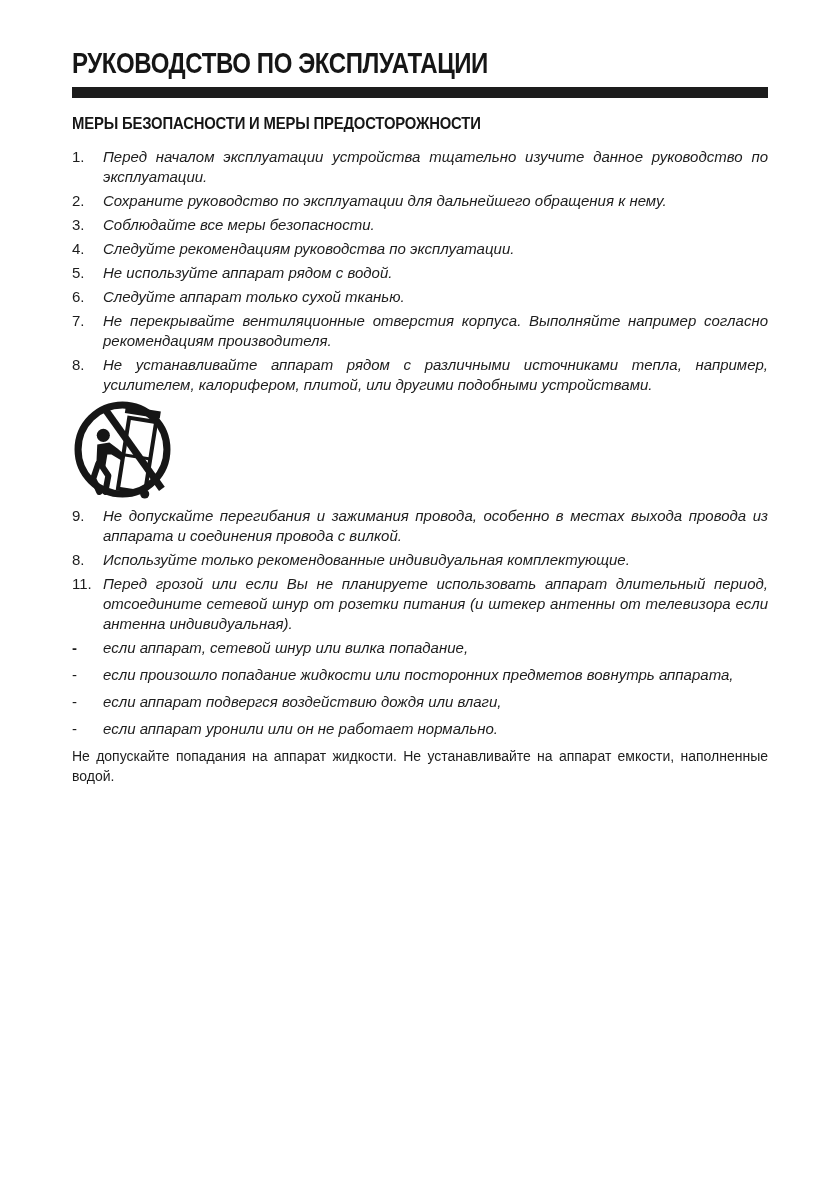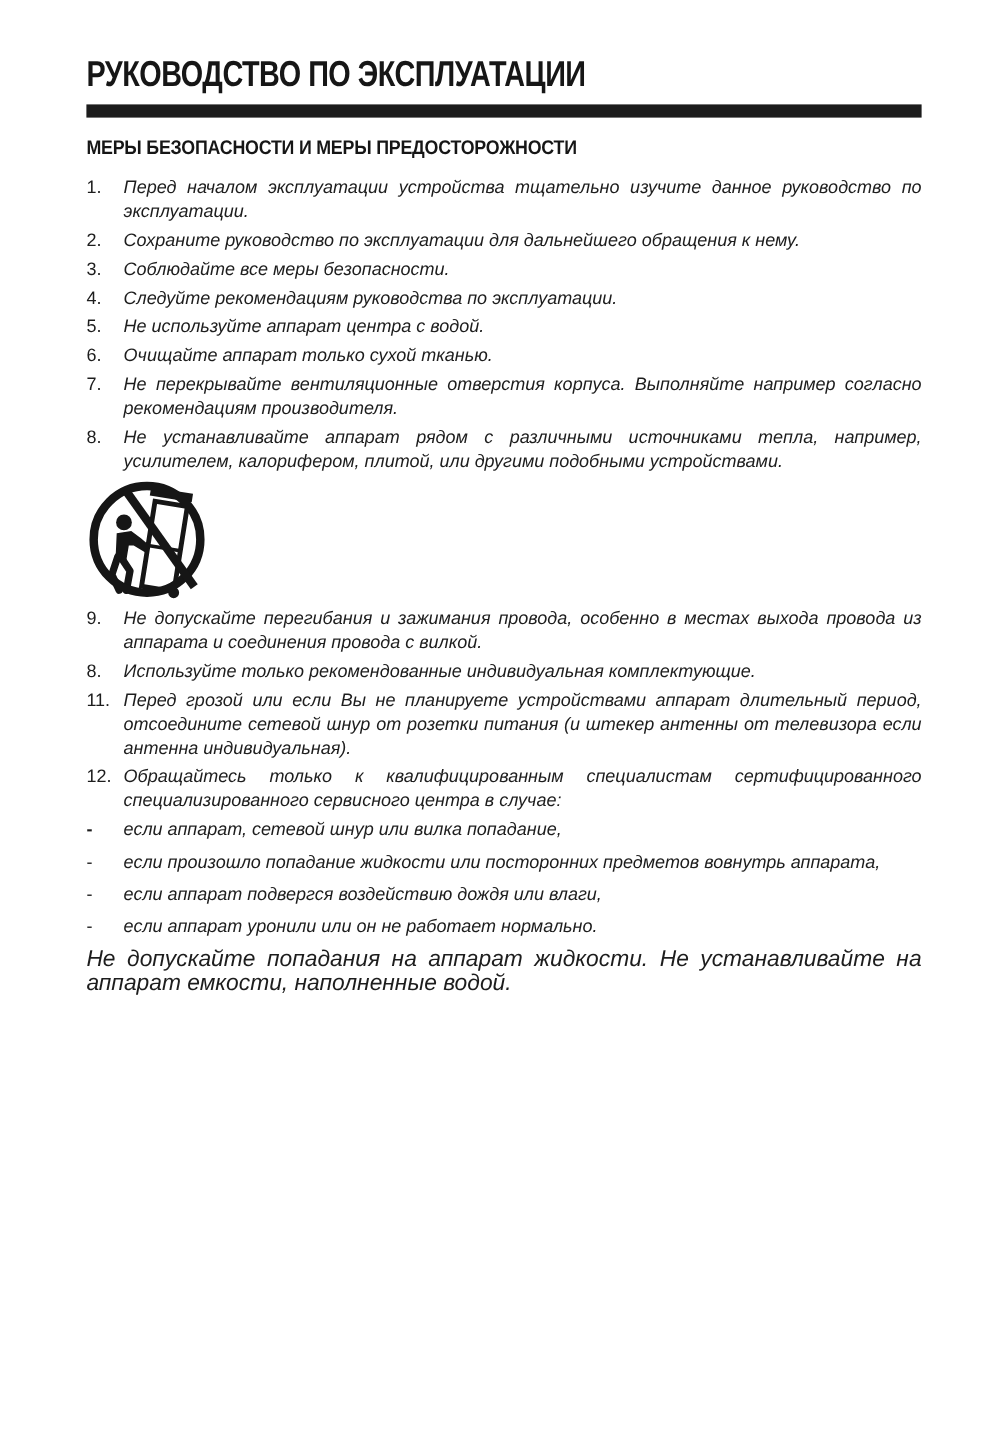--- a/index.html
+++ b/index.html
@@ -55,25 +55,24 @@
   .li .num { flex: 0 0 31px; }
   .li .txt { flex: 1 1 auto; text-align: justify; font-style: italic; }
   .cases .li { margin-bottom: 7px; }
   .cases .li.first-case .num { font-weight: 700; }
   .warning-icon-wrap {
     margin: 2px 0 6px 0;
     width: 101px;
     height: 101px;
   }
   .note {
-    font-size: 19px;
+    font-size: 14px;
     line-height: 20px;
     text-align: justify;
     margin-top: 1px;
-    font-style: italic;
   }
   .page-number {
     position: absolute;
     left: 0;
     top: 1116px;
     width: 100%;
     text-align: center;
     font-size: 16px;
     color: #1d1d1d;
   }
@@ -100,25 +99,25 @@
       <div class="li">
         <span class="num">3.</span>
         <span class="txt">Соблюдайте все меры безопасности.</span>
       </div>
       <div class="li">
         <span class="num">4.</span>
         <span class="txt">Следуйте рекомендациям руководства по эксплуатации.</span>
       </div>
       <div class="li">
         <span class="num">5.</span>
-        <span class="txt">Не используйте аппарат центра с водой.</span>
+        <span class="txt">Не используйте аппарат рядом с водой.</span>
       </div>
       <div class="li">
         <span class="num">6.</span>
-        <span class="txt">Очищайте аппарат только сухой тканью.</span>
+        <span class="txt">Следуйте аппарат только сухой тканью.</span>
       </div>
       <div class="li">
         <span class="num">7.</span>
         <span class="txt">Не перекрывайте вентиляционные отверстия корпуса. Выполняйте например согласно рекомендациям производителя.</span>
       </div>
       <div class="li">
         <span class="num">8.</span>
         <span class="txt">Не устанавливайте аппарат рядом с различными источниками тепла, например, усилителем, калорифером, плитой, или другими подобными устройствами.</span>
       </div>
 
@@ -145,25 +144,21 @@
       <div class="li">
         <span class="num">9.</span>
         <span class="txt">Не допускайте перегибания и зажимания провода, особенно в местах выхода провода из аппарата и соединения провода с вилкой.</span>
       </div>
       <div class="li">
         <span class="num">8.</span>
         <span class="txt">Используйте только рекомендованные индивидуальная комплектующие.</span>
       </div>
       <div class="li">
         <span class="num">11.</span>
-        <span class="txt">Перед грозой или если Вы не планируете устройствами аппарат длительный период, отсоедините сетевой шнур от розетки питания (и штекер антенны от телевизора если антенна индивидуальная).</span>
-      </div>
-      <div class="li">
-        <span class="num">12.</span>
-        <span class="txt">Обращайтесь только к квалифицированным специалистам сертифицированного специализированного сервисного центра в случае:</span>
+        <span class="txt">Перед грозой или если Вы не планируете использовать аппарат длительный период, отсоедините сетевой шнур от розетки питания (и штекер антенны от телевизора если антенна индивидуальная).</span>
       </div>
     </div>
 
     <div class="cases">
       <div class="li first-case">
         <span class="num">-</span>
         <span class="txt">если аппарат, сетевой шнур или вилка попадание,</span>
       </div>
       <div class="li">
         <span class="num">-</span>

